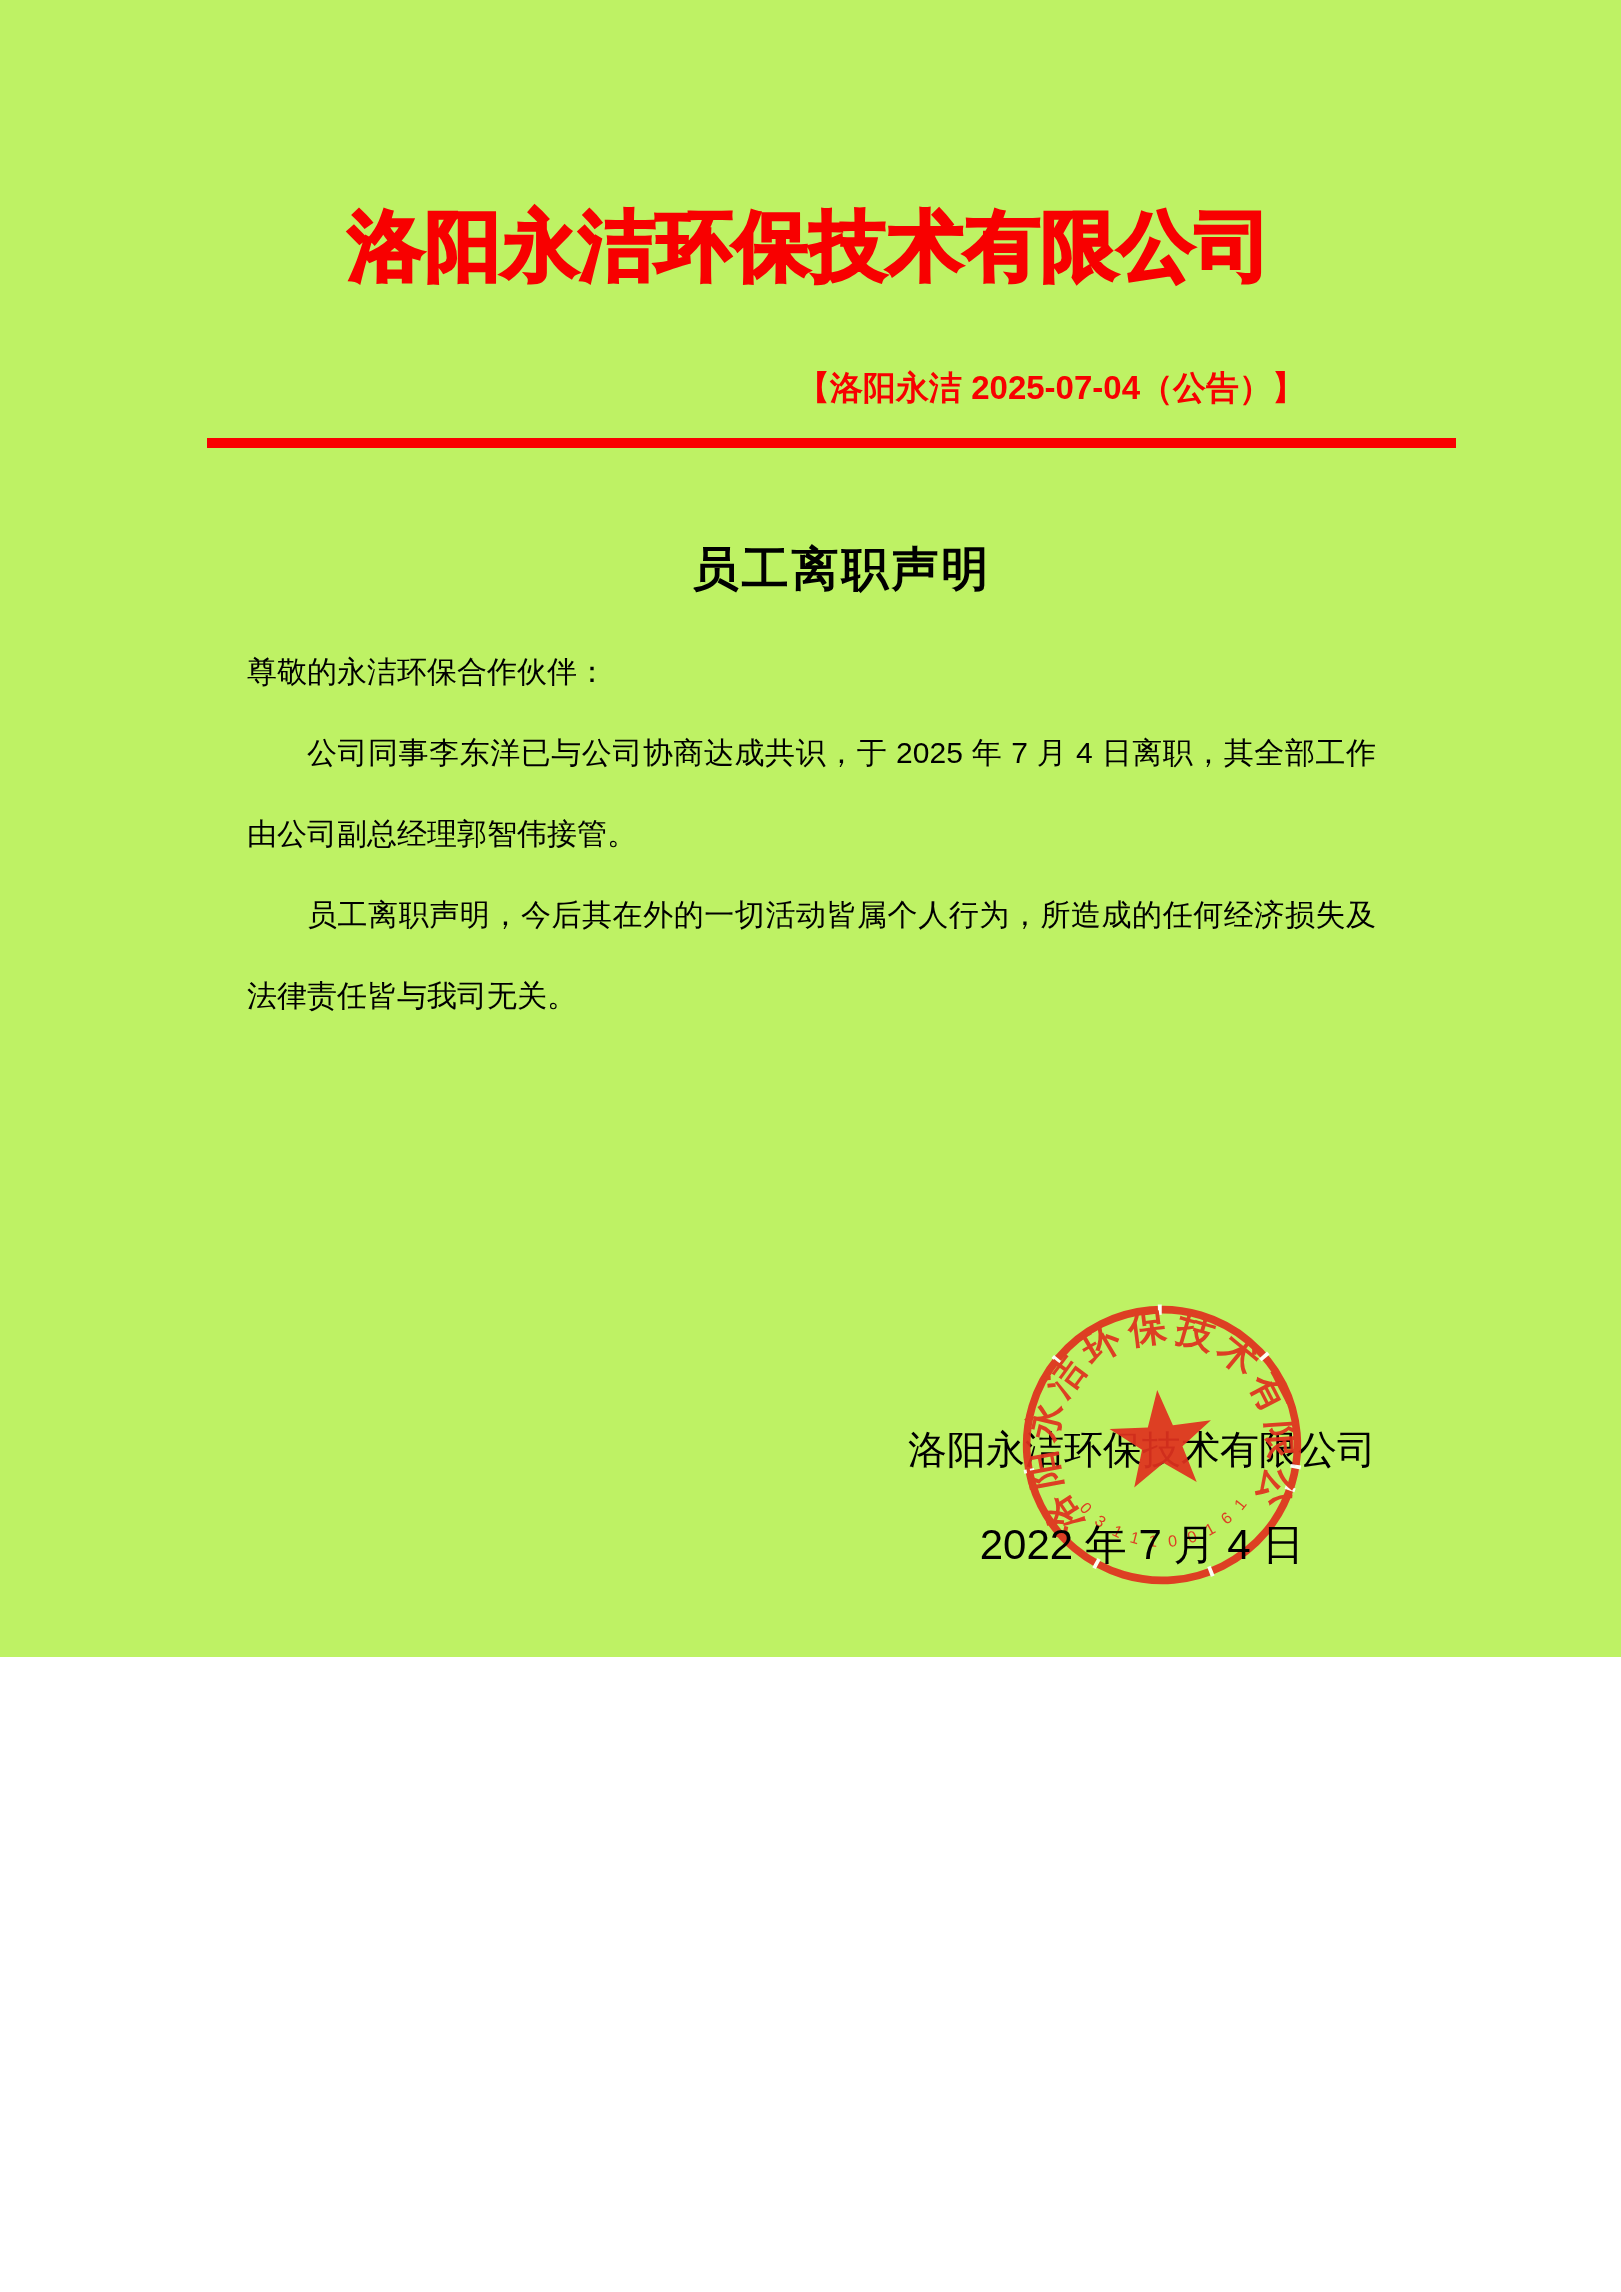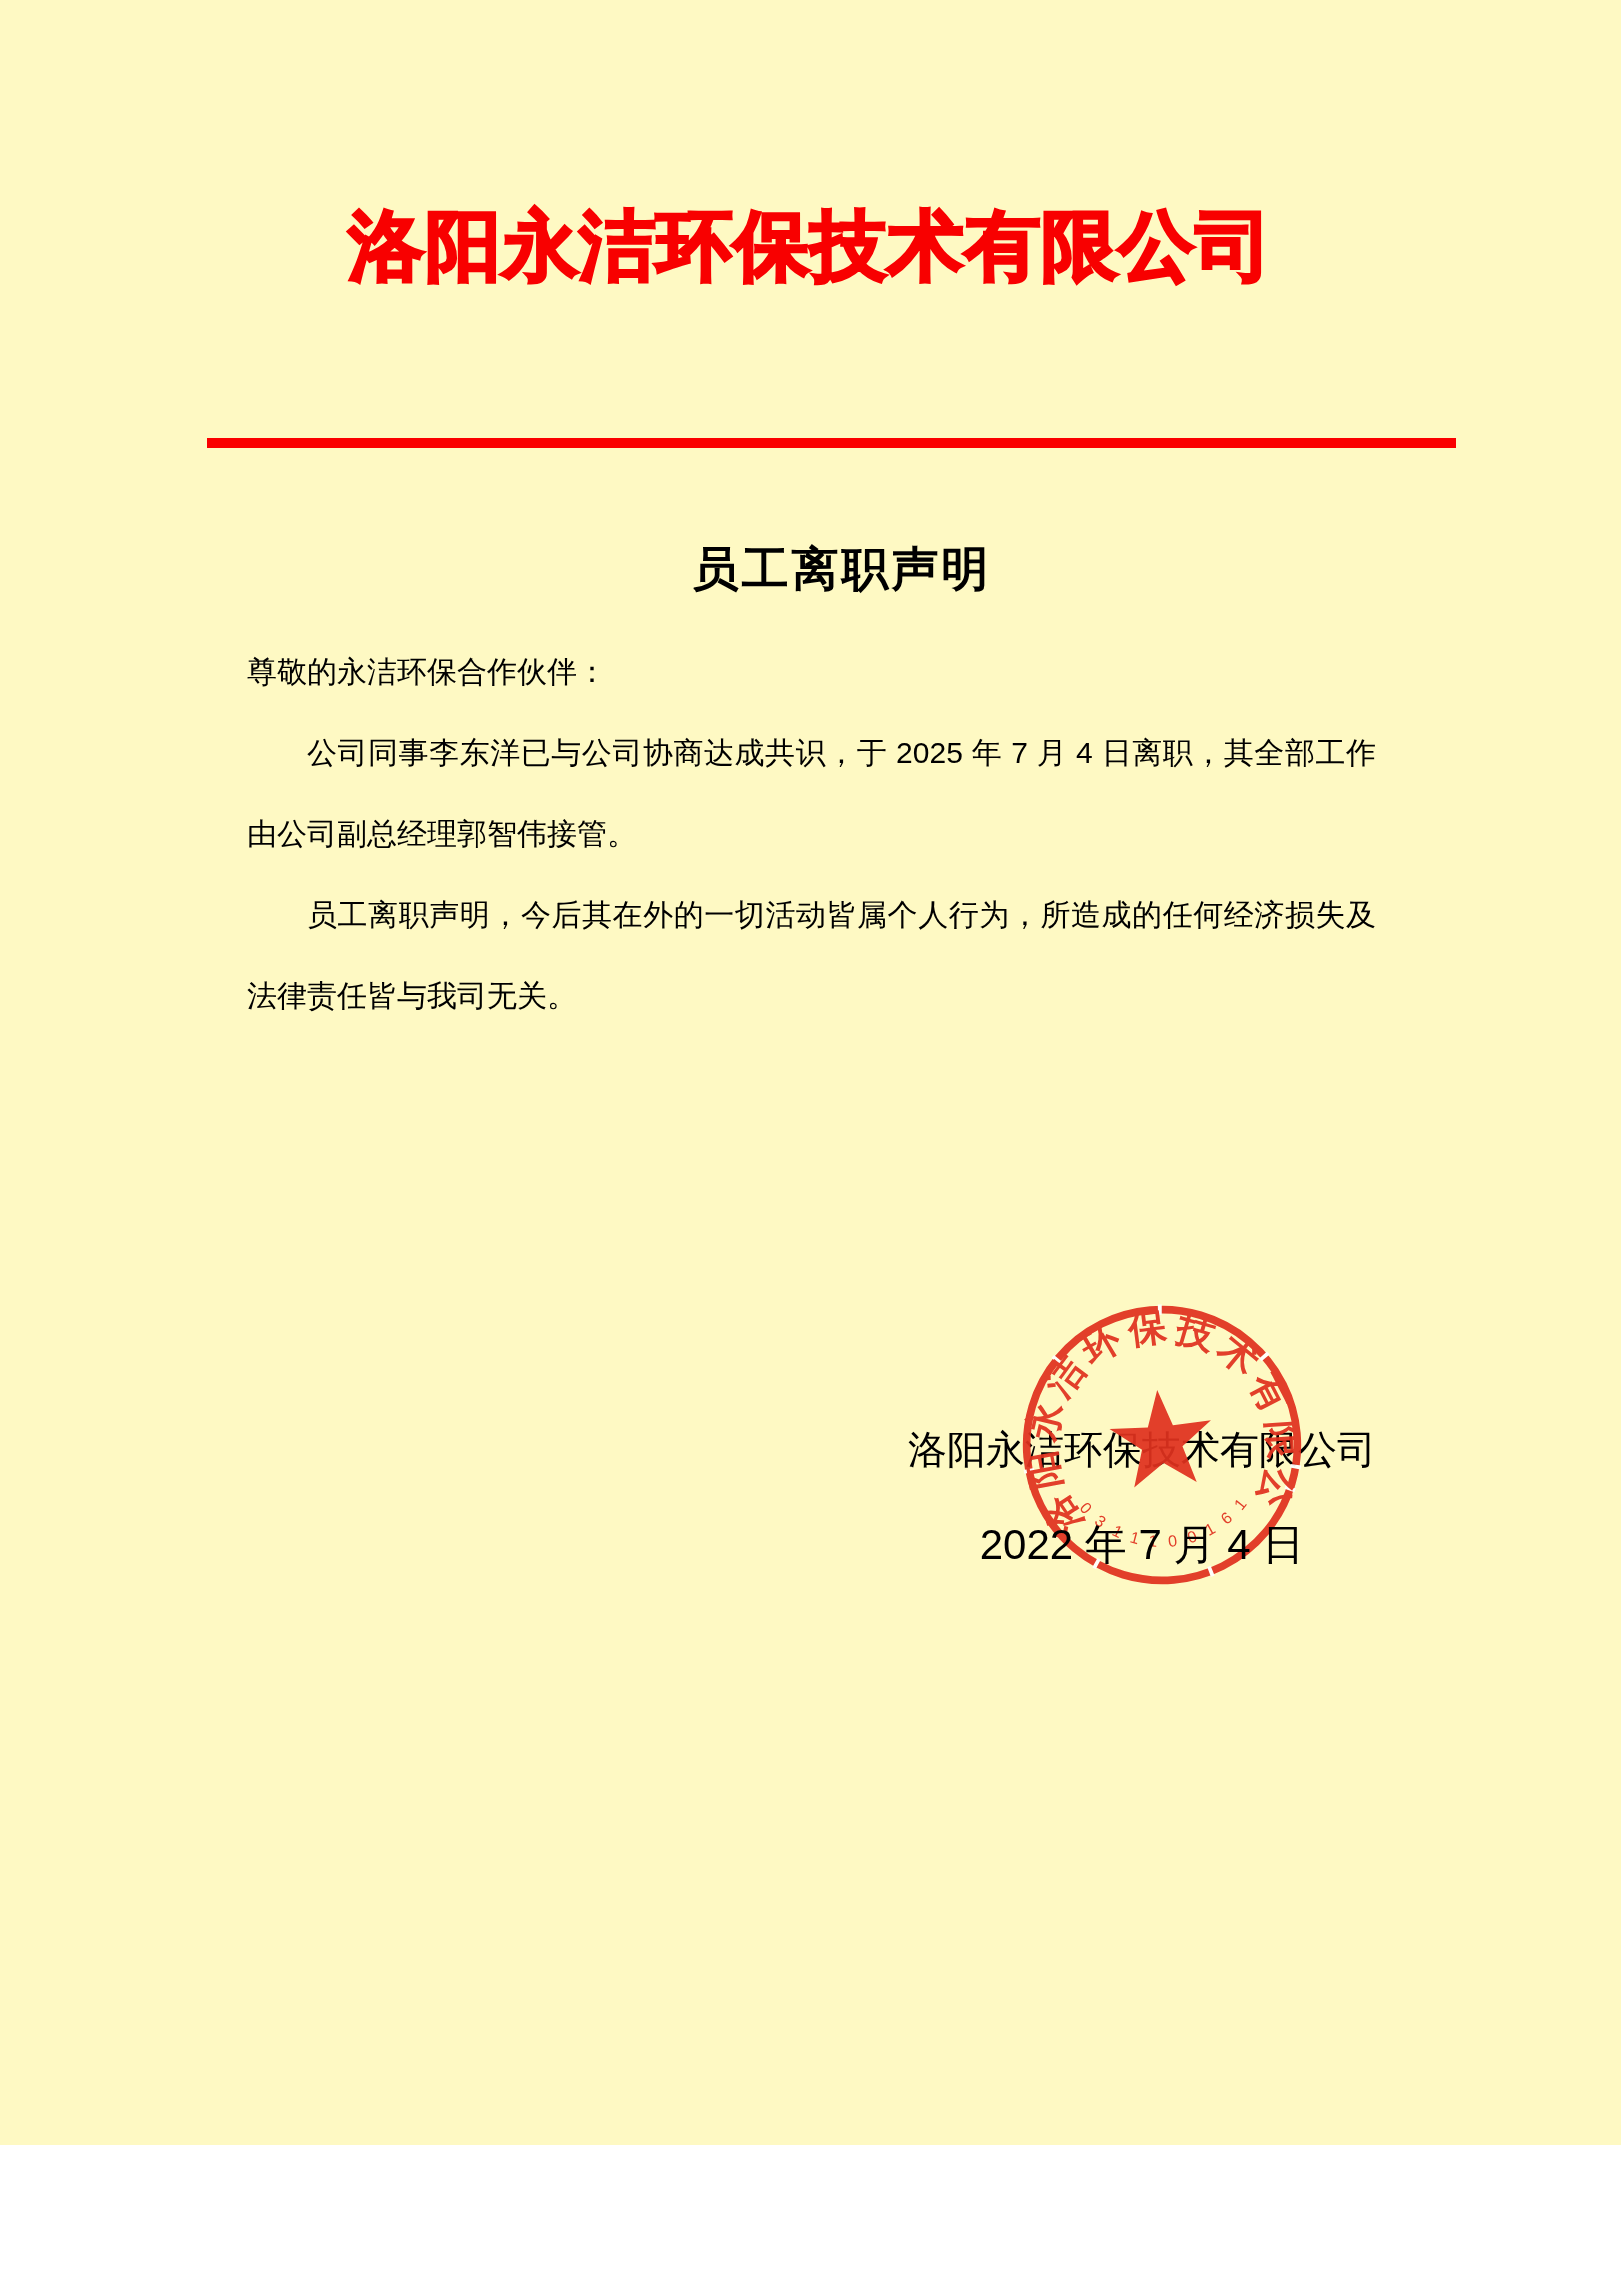--- a/index.html
+++ b/index.html
@@ -3,22 +3,22 @@
 <meta charset="utf-8">
 <style>
   html, body {
     margin: 0;
     padding: 0;
     background: #ffffff;
   }
   .page {
     position: relative;
     width: 1621px;
-    height: 2145px;
-    background: #fef9c3;
+    height: 1657px;
+    background: #bef264;
     overflow: hidden;
     font-family: "Liberation Sans", "DejaVu Sans", sans-serif;
     color: #000000;
   }
 
   
   .company-title {
     position: absolute;
     top: 199px;
     left: 0;
@@ -117,20 +117,21 @@
     transform: rotate(-5deg);
   }
 </style>
 </head>
 <body>
 
 <div class="page">
 
   <div class="company-title">洛阳永洁环保技术有限公司</div>
 
+  <div class="doc-number">【洛阳永洁 2025-07-04（公告）】</div>
 
   <div class="red-divider"></div>
 
   <div class="doc-heading">员工离职声明</div>
 
   <div class="body-text">
     <p class="salutation">尊敬的永洁环保合作伙伴：</p>
     <p>公司同事李东洋已与公司协商达成共识，于 2025 年 7 月 4 日离职，其全部工作由公司副总经理郭智伟接管。</p>
     <p>员工离职声明，今后其在外的一切活动皆属个人行为，所造成的任何经济损失及法律责任皆与我司无关。</p>
   </div>

